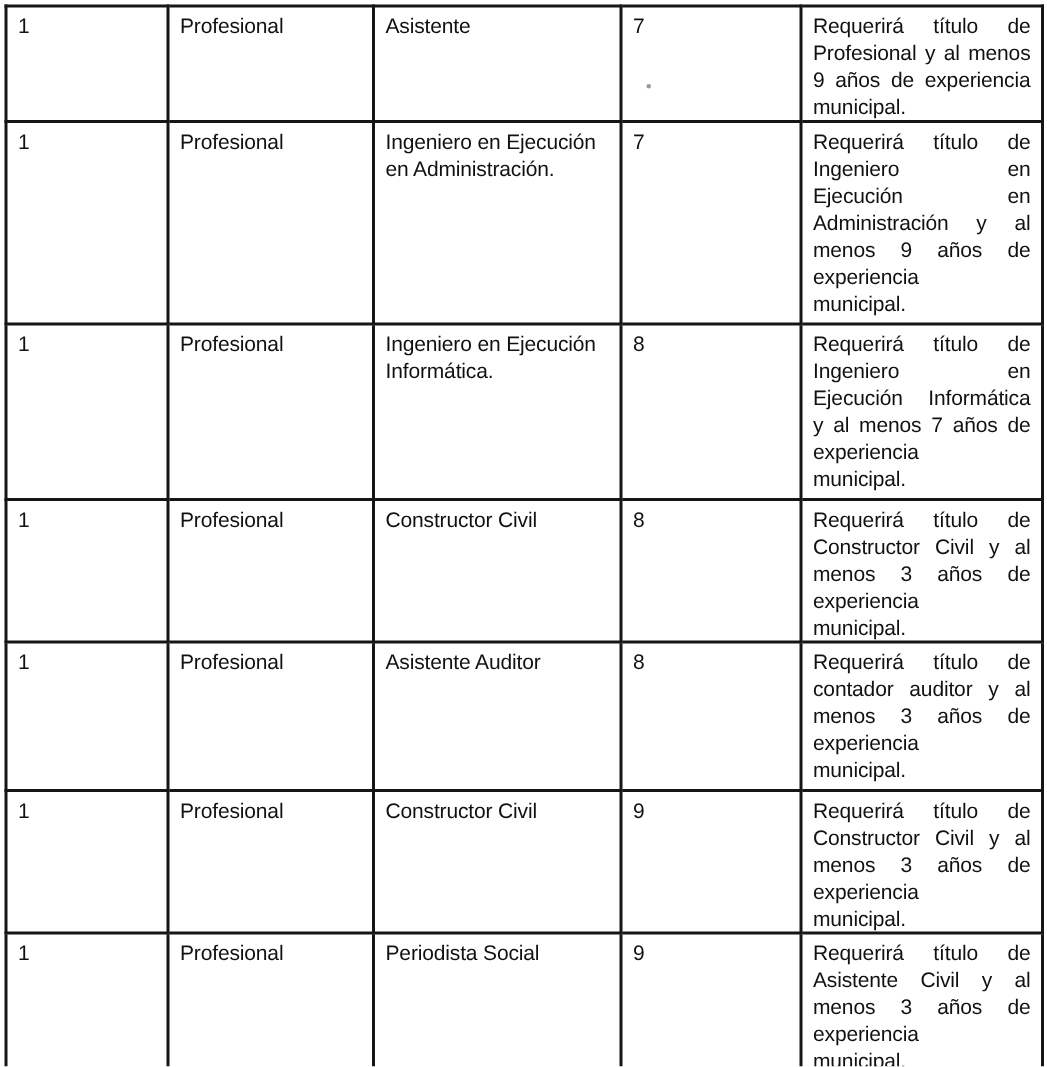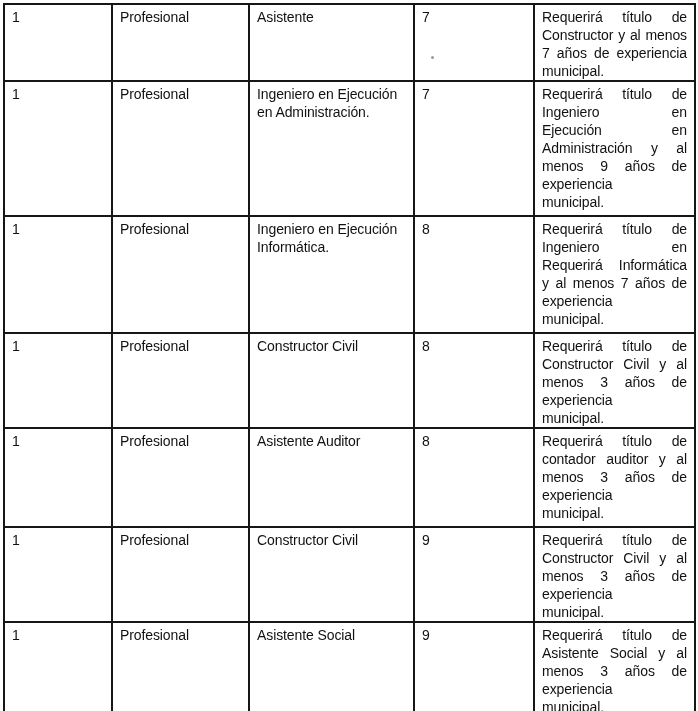--- a/index.html
+++ b/index.html
@@ -93,22 +93,22 @@
             <div class="plain-line">Profesional</div>
           </td>
           <td>
             <div class="pos-line">Asistente</div>
           </td>
           <td>
             <div class="plain-line">7</div>
           </td>
           <td>
             <div class="req-line">Requerirá título de</div>
-            <div class="req-line">Constructor y al menos</div>
-            <div class="req-line">7 años de experiencia</div>
+            <div class="req-line">Profesional y al menos</div>
+            <div class="req-line">9 años de experiencia</div>
             <div class="req-line last">municipal.</div>
           </td>
         </tr>
         <tr class="row-1">
           <td>
             <div class="plain-line">1</div>
           </td>
           <td>
             <div class="plain-line">Profesional</div>
           </td>
@@ -139,21 +139,21 @@
           <td>
             <div class="pos-line">Ingeniero en Ejecución</div>
             <div class="pos-line">Informática.</div>
           </td>
           <td>
             <div class="plain-line">8</div>
           </td>
           <td>
             <div class="req-line">Requerirá título de</div>
             <div class="req-line">Ingeniero en</div>
-            <div class="req-line">Requerirá Informática</div>
+            <div class="req-line">Ejecución Informática</div>
             <div class="req-line">y al menos 7 años de</div>
             <div class="req-line">experiencia</div>
             <div class="req-line last">municipal.</div>
           </td>
         </tr>
         <tr class="row-3">
           <td>
             <div class="plain-line">1</div>
           </td>
           <td>
@@ -216,28 +216,28 @@
           </td>
         </tr>
         <tr class="row-6">
           <td>
             <div class="plain-line">1</div>
           </td>
           <td>
             <div class="plain-line">Profesional</div>
           </td>
           <td>
-            <div class="pos-line">Asistente Social</div>
+            <div class="pos-line">Periodista Social</div>
           </td>
           <td>
             <div class="plain-line">9</div>
           </td>
           <td>
             <div class="req-line">Requerirá título de</div>
-            <div class="req-line">Asistente Social y al</div>
+            <div class="req-line">Asistente Civil y al</div>
             <div class="req-line">menos 3 años de</div>
             <div class="req-line">experiencia</div>
             <div class="req-line last">municipal.</div>
           </td>
         </tr>
       </tbody>
   </table>
   <span class="noise-dot"></span>
 </div>
 

